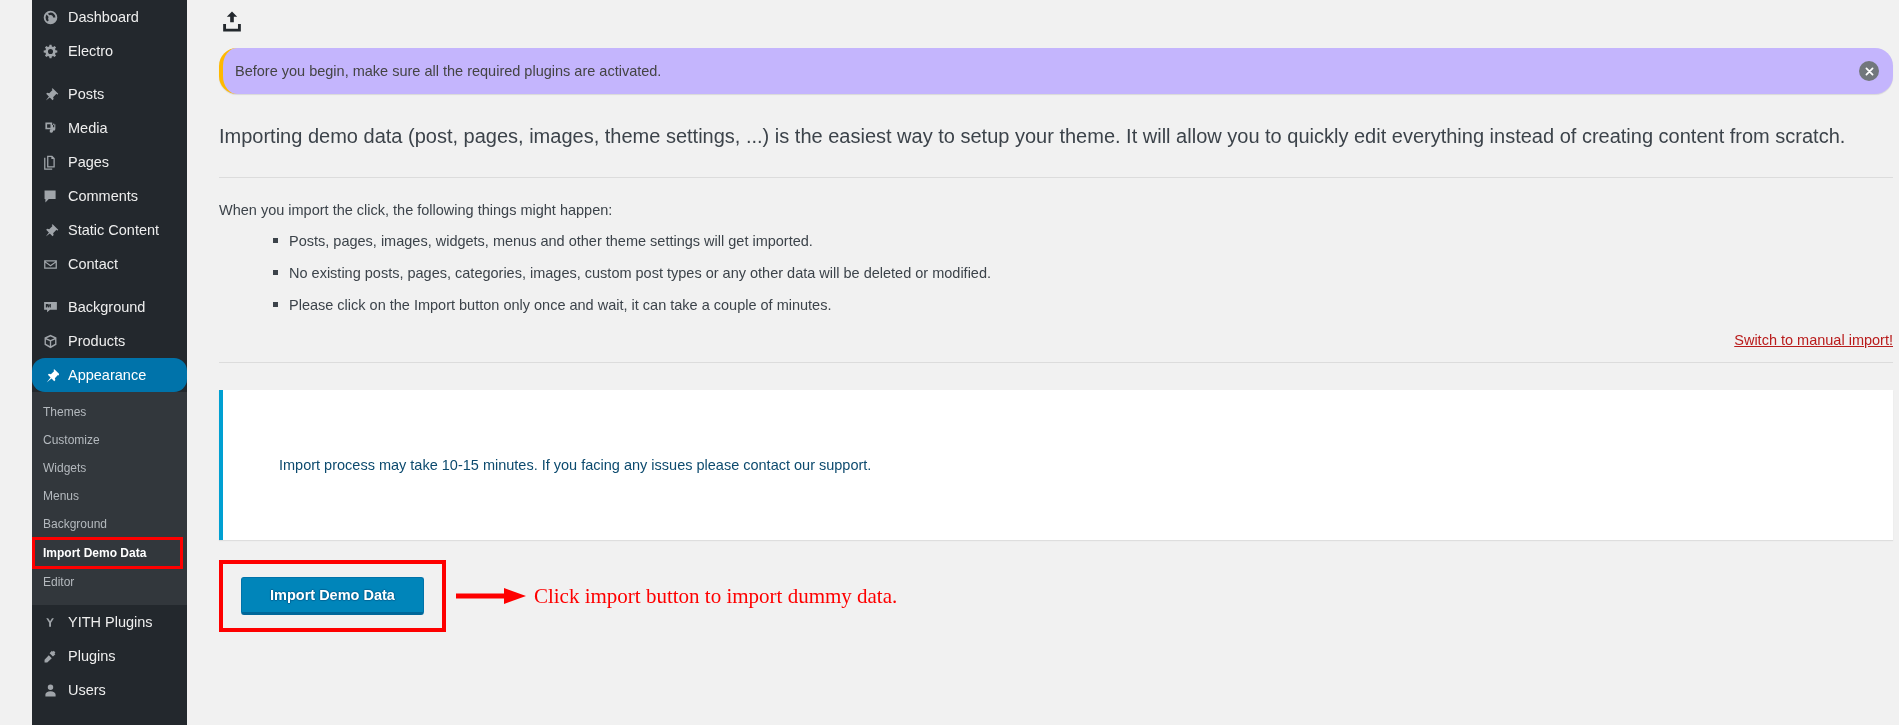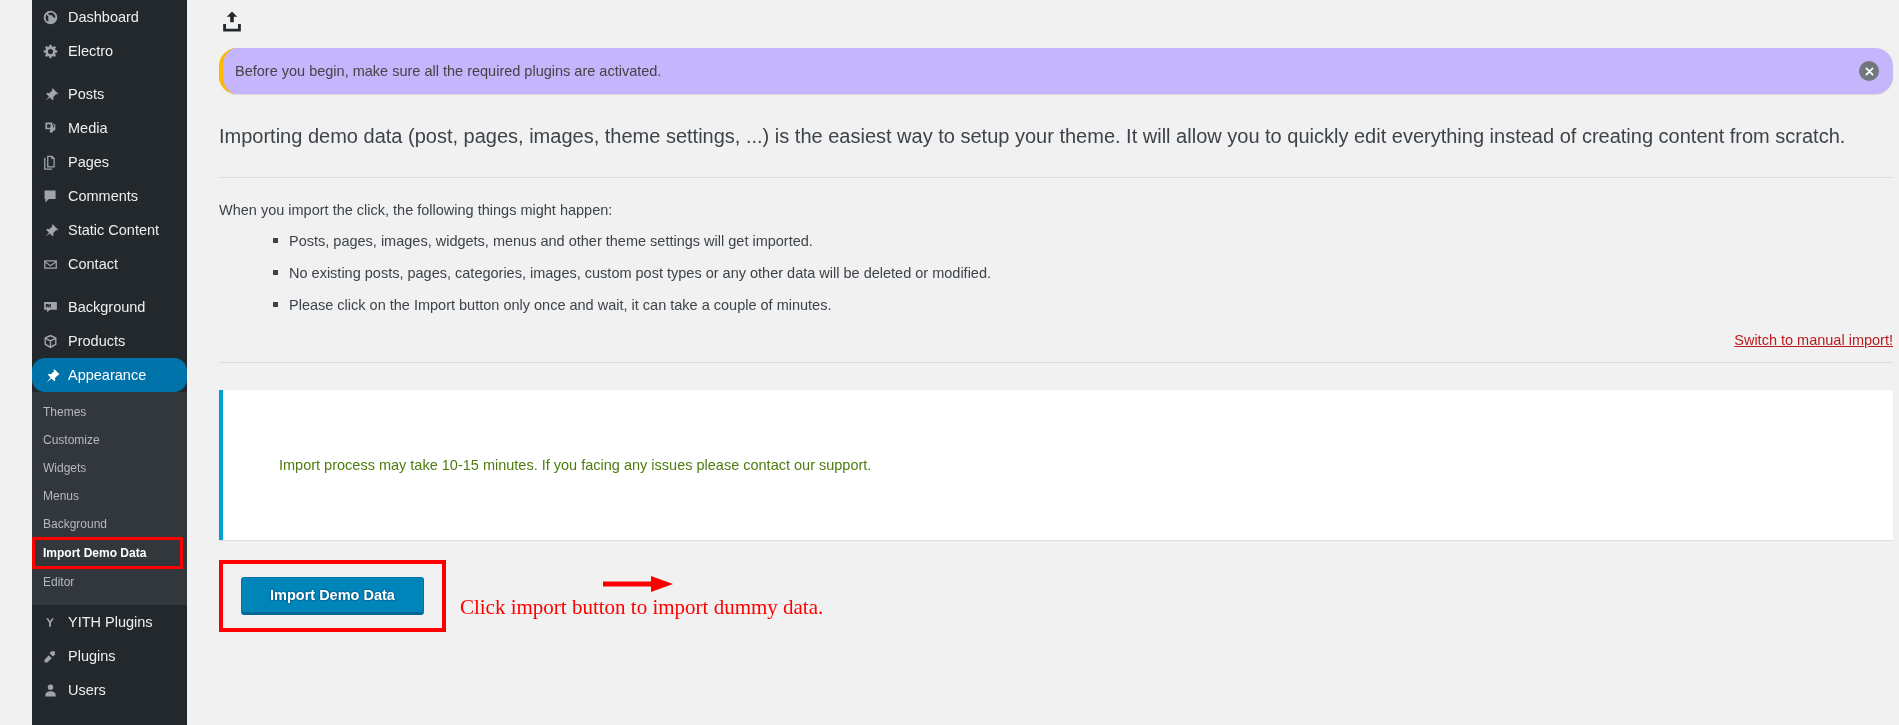--- a/index.html
+++ b/index.html
@@ -197,21 +197,21 @@
   .info-card {
     background: #fff;
     border-left: 4px solid #00a0d2;
     box-shadow: 0 1px 1px 0 rgba(0,0,0,.08);
     margin: 27px 0 0 0;
     height: 150px;
     display: flex;
     align-items: center;
     padding-left: 56px;
   }
-  .info-card p { font-size: 14.5px; color: #4d7c0f; }
+  .info-card p { font-size: 14.5px; color: #0c4a6e; }
 
   .button-row {
     position: relative;
     padding: 20px 0 0 0;
     display: flex;
     align-items: center;
   }
   .btn-box {
     border: 4px solid #fe0000;
     padding: 13px 18px;
@@ -231,21 +231,20 @@
     text-shadow: 0 -1px 1px #006799,1px 0 1px #006799,0 1px 1px #006799,-1px 0 1px #006799;
     font-family: "Liberation Sans", sans-serif;
     line-height: 16px;
   }
 
   
   .annotation {
     display: flex;
     align-items: center;
     margin-left: 10px;
-    flex-direction: column;
   }
   .arrow { display: block; }
   .annotation-text {
     color: #fe0000;
     font-family: "Liberation Serif", serif;
     font-size: 21px;
     white-space: nowrap;
     margin-left: 4px;
   }
 </style>

